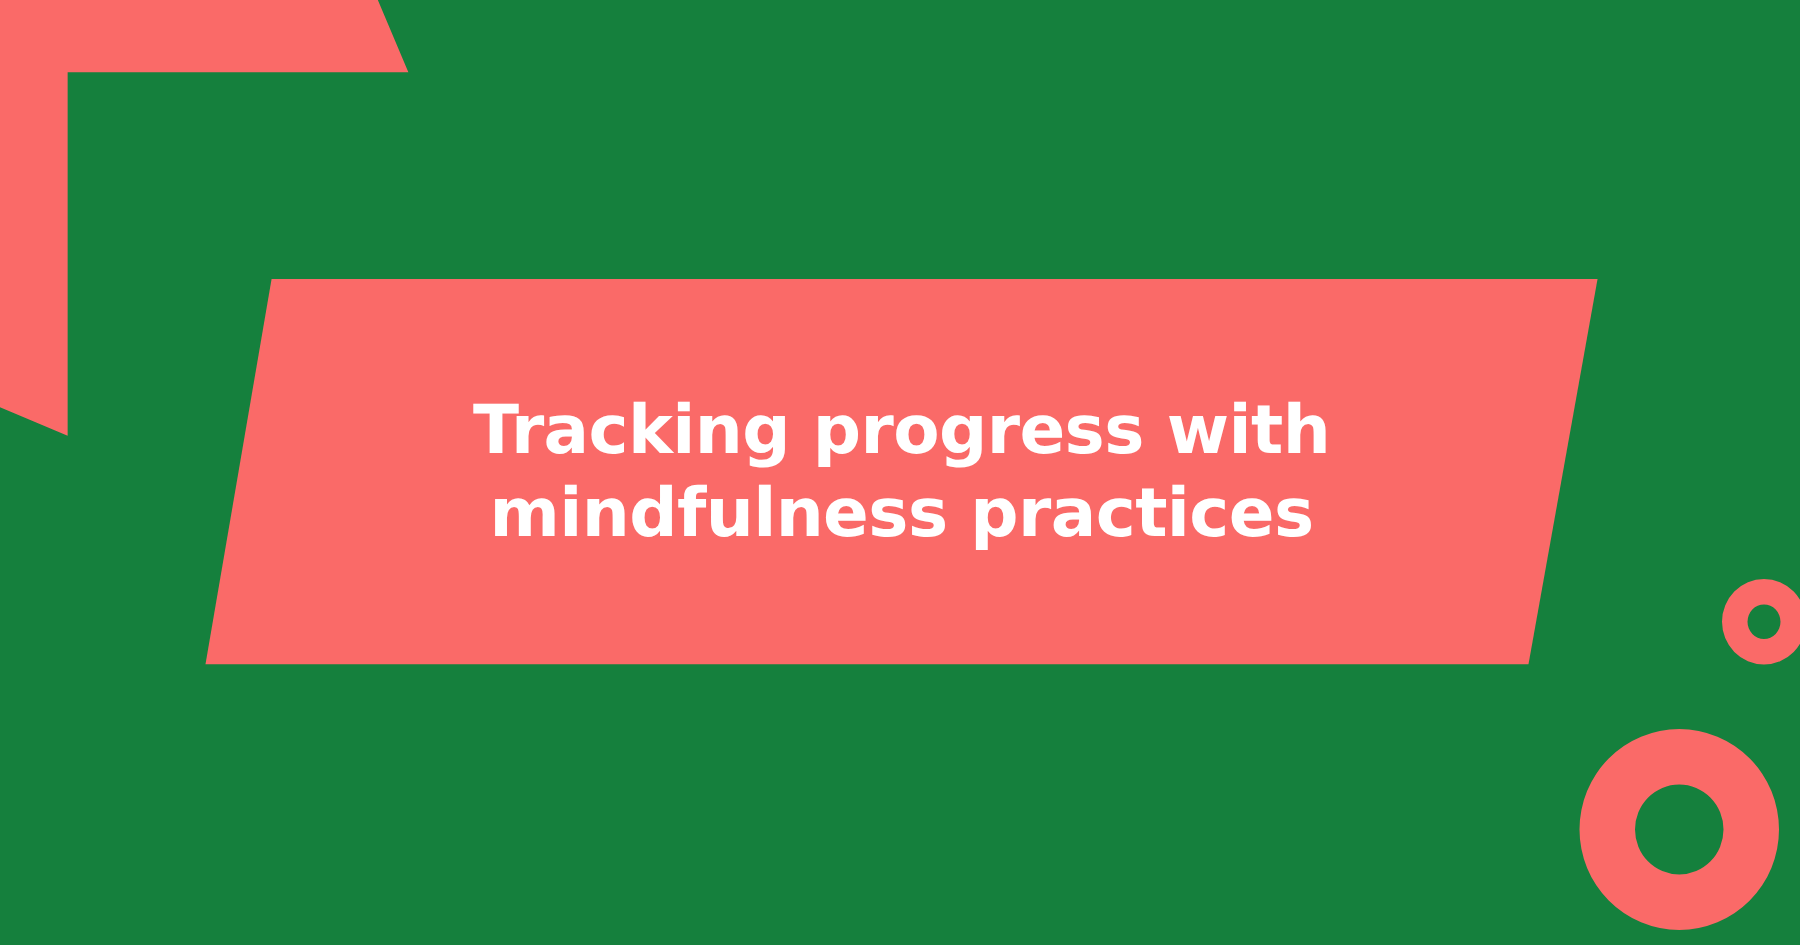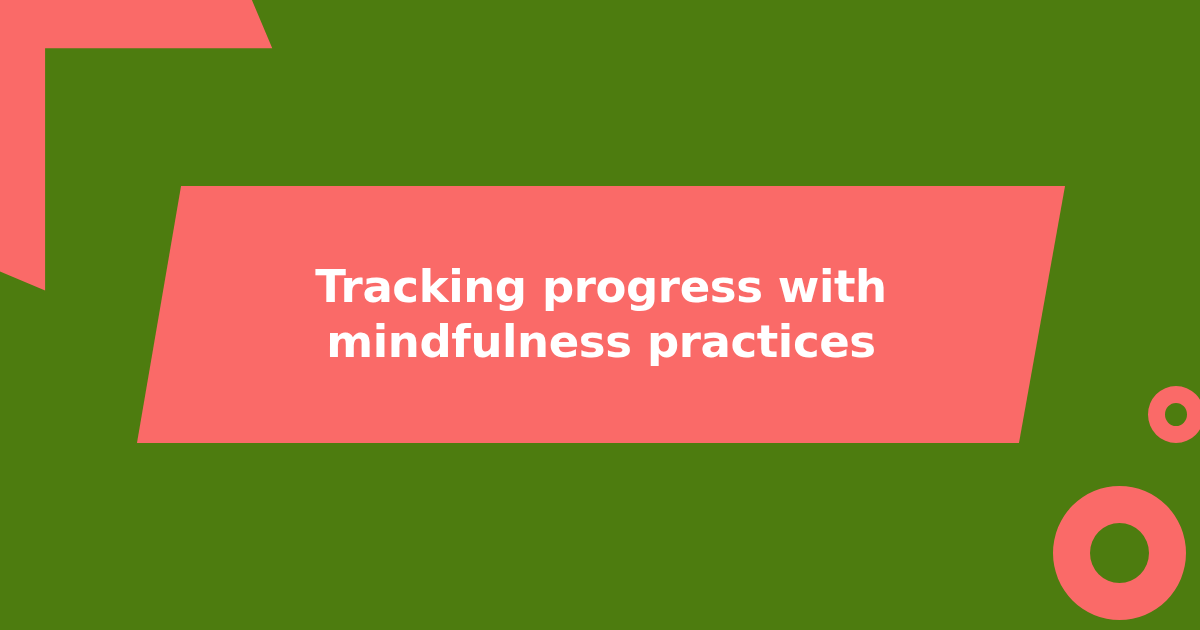--- a/index.html
+++ b/index.html
@@ -8,21 +8,21 @@
     padding: 0;
     background: #ffffff;
   }
   body {
     font-family: "Liberation Sans", sans-serif;
   }
   #canvas {
     position: relative;
     width: 1200px;
     height: 630px;
-    background: #4d7c0f;
+    background: #15803d;
     overflow: hidden;
   }
 
   
   .corner-bracket {
     position: absolute;
     left: 0;
     top: 0;
     width: 275px;
     height: 292px;

